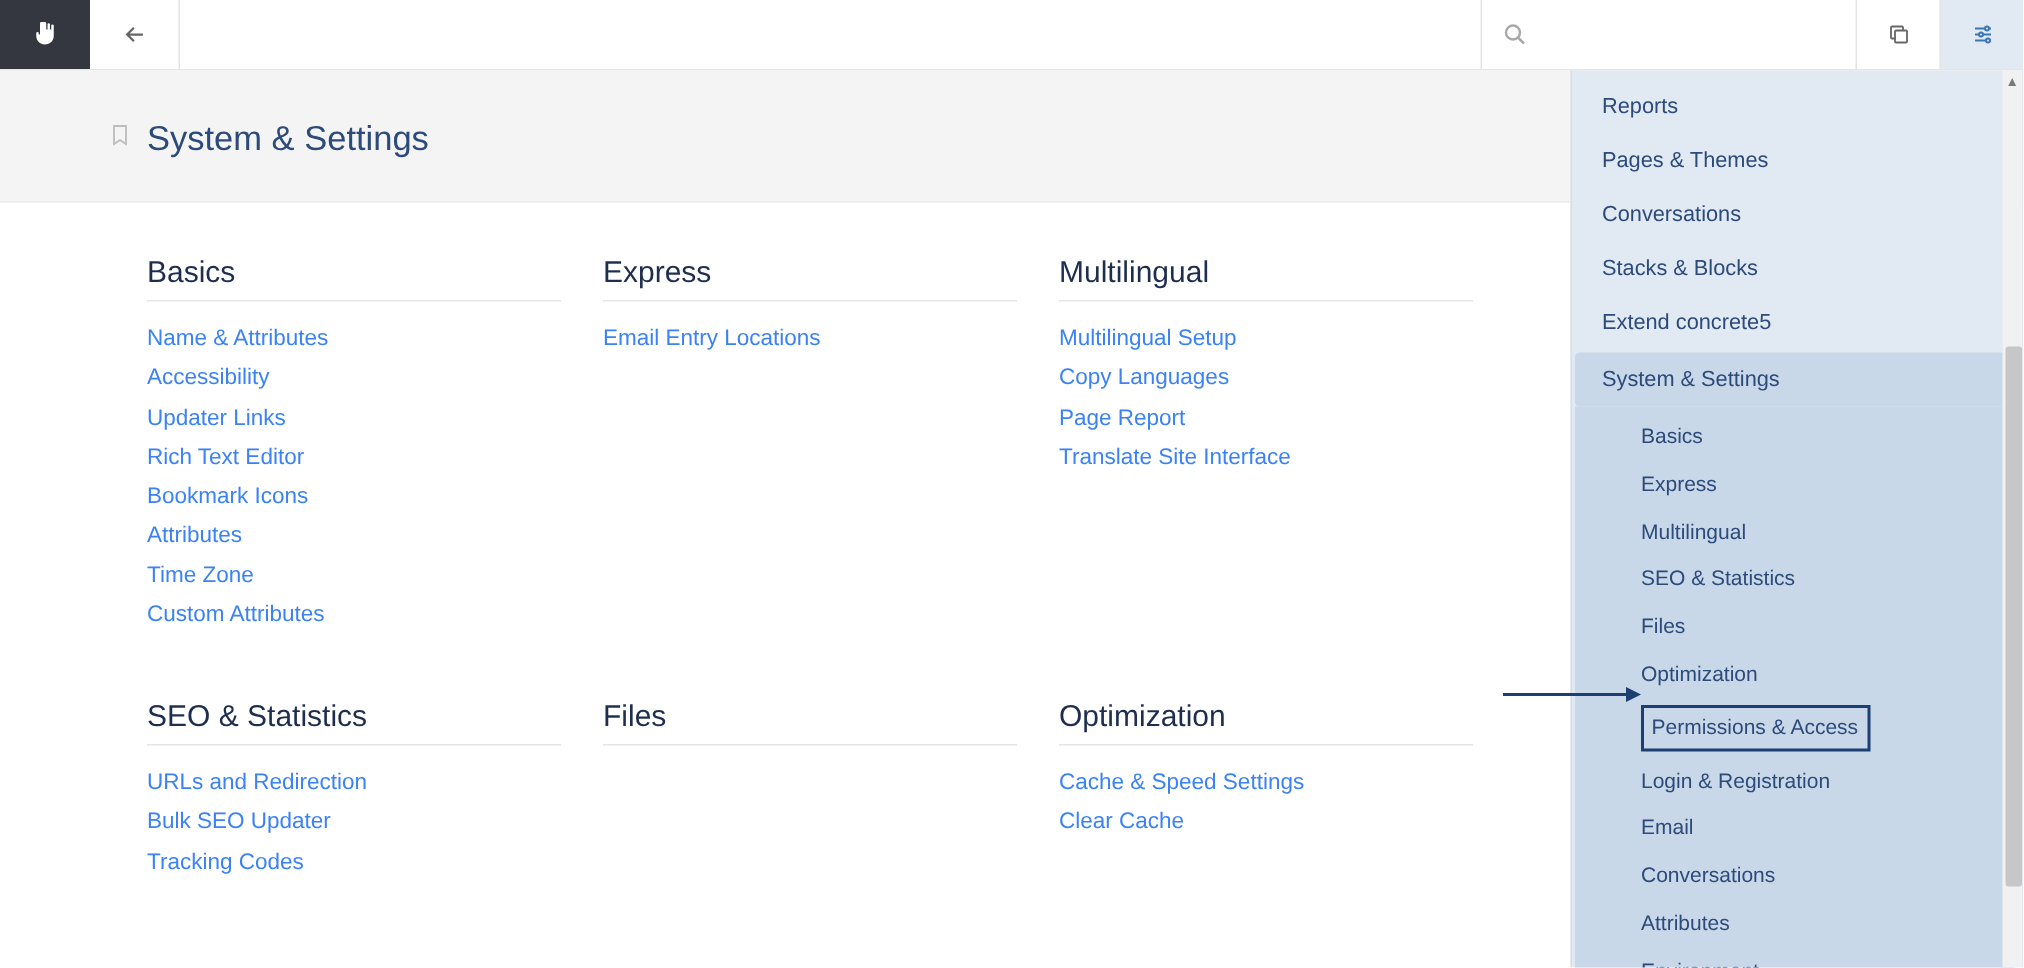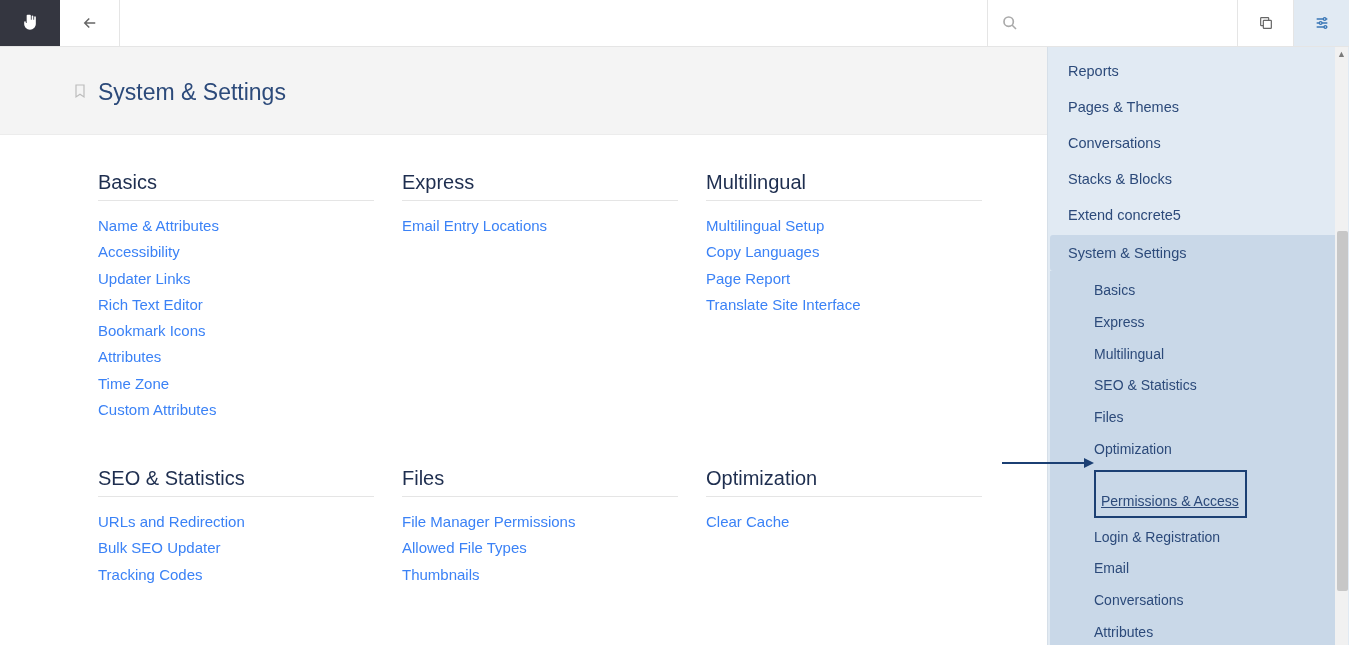--- a/index.html
+++ b/index.html
@@ -137,22 +137,21 @@
 .sidebar-item-l2 {
   padding: 4px 20px 4px 44px;
   font-size: 14px;
   color: #2c4a7a;
   cursor: pointer;
   line-height: 1.7;
 }
 .sidebar-item-l2.highlighted span {
   display: inline-block;
   border: 2px solid #1b3f73;
-  padding: 18px 6px 2px 5px;
-  text-decoration: underline;
+  padding: 1px 6px 2px 5px;
 }
 
 
 .scrollbar-rail {
   position: absolute;
   right: 1px;
   top: 47px;
   width: 13px;
   height: 598px;
   background: #f1f1f1;
@@ -262,29 +261,25 @@
   <div class="section">
     <h2>SEO &amp; Statistics</h2>
     <ul>
         <li><a>URLs and Redirection</a></li>
         <li><a>Bulk SEO Updater</a></li>
         <li><a>Tracking Codes</a></li>
       </ul>
   </div>
   <div class="section">
     <h2>Files</h2>
-    <ul>
-        <li><a>File Manager Permissions</a></li>
-        <li><a>Allowed File Types</a></li>
-        <li><a>Thumbnails</a></li>
-      </ul>
   </div>
   <div class="section">
     <h2>Optimization</h2>
     <ul>
+        <li><a>Cache &amp; Speed Settings</a></li>
         <li><a>Clear Cache</a></li>
       </ul>
   </div>
 </div>
 
 <div class="sidebar">
   <div class="sidebar-scroll">
     <div id="sidebar-top">
         <div class="sidebar-item-l1">Reports</div>
         <div class="sidebar-item-l1">Pages &amp; Themes</div>

